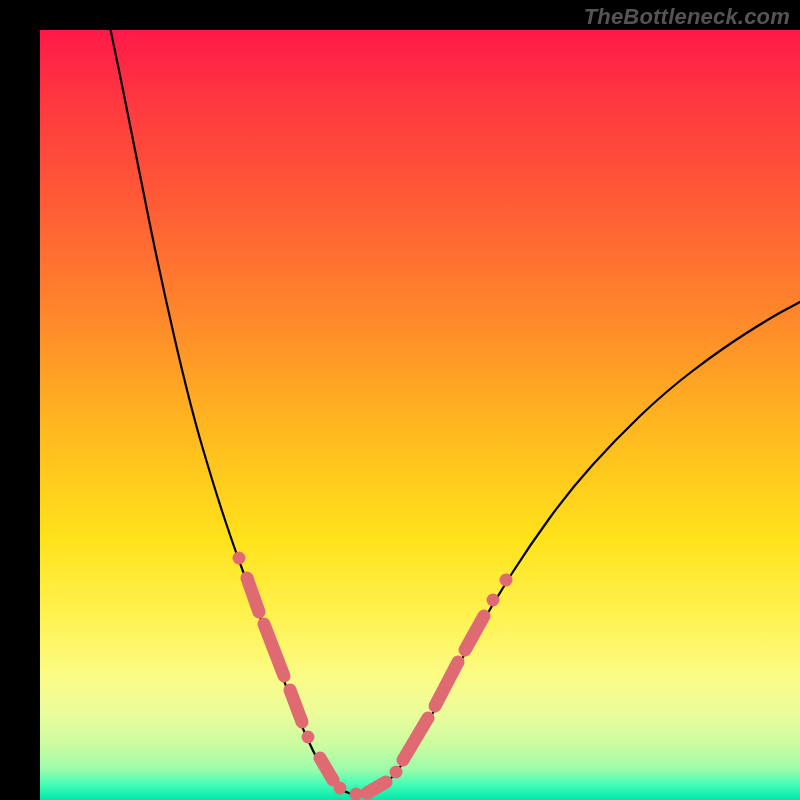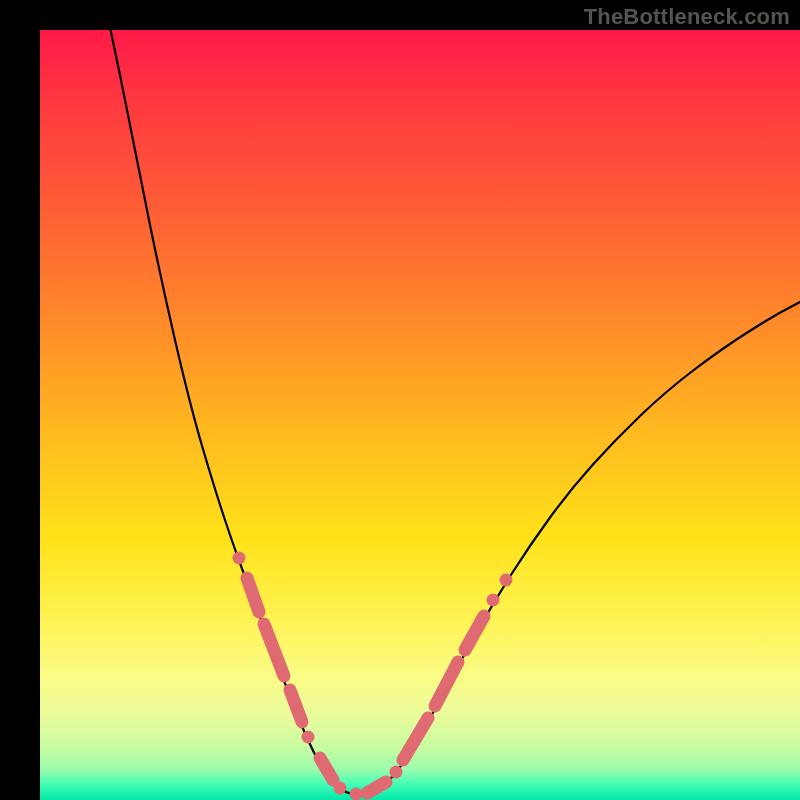--- a/index.html
+++ b/index.html
@@ -19,20 +19,21 @@
   }
   .watermark {
     position: absolute;
     top: 4px;
     right: 10px;
     color: #545454;
     font-size: 22px;
     font-weight: 600;
     letter-spacing: 0.2px;
     z-index: 5;
+    font-style: italic;
   }
   .plot-area {
     position: absolute;
     left: 40px;
     top: 30px;
     width: 760px;
     height: 770px;
     overflow: hidden;
   }
   .gradient {

